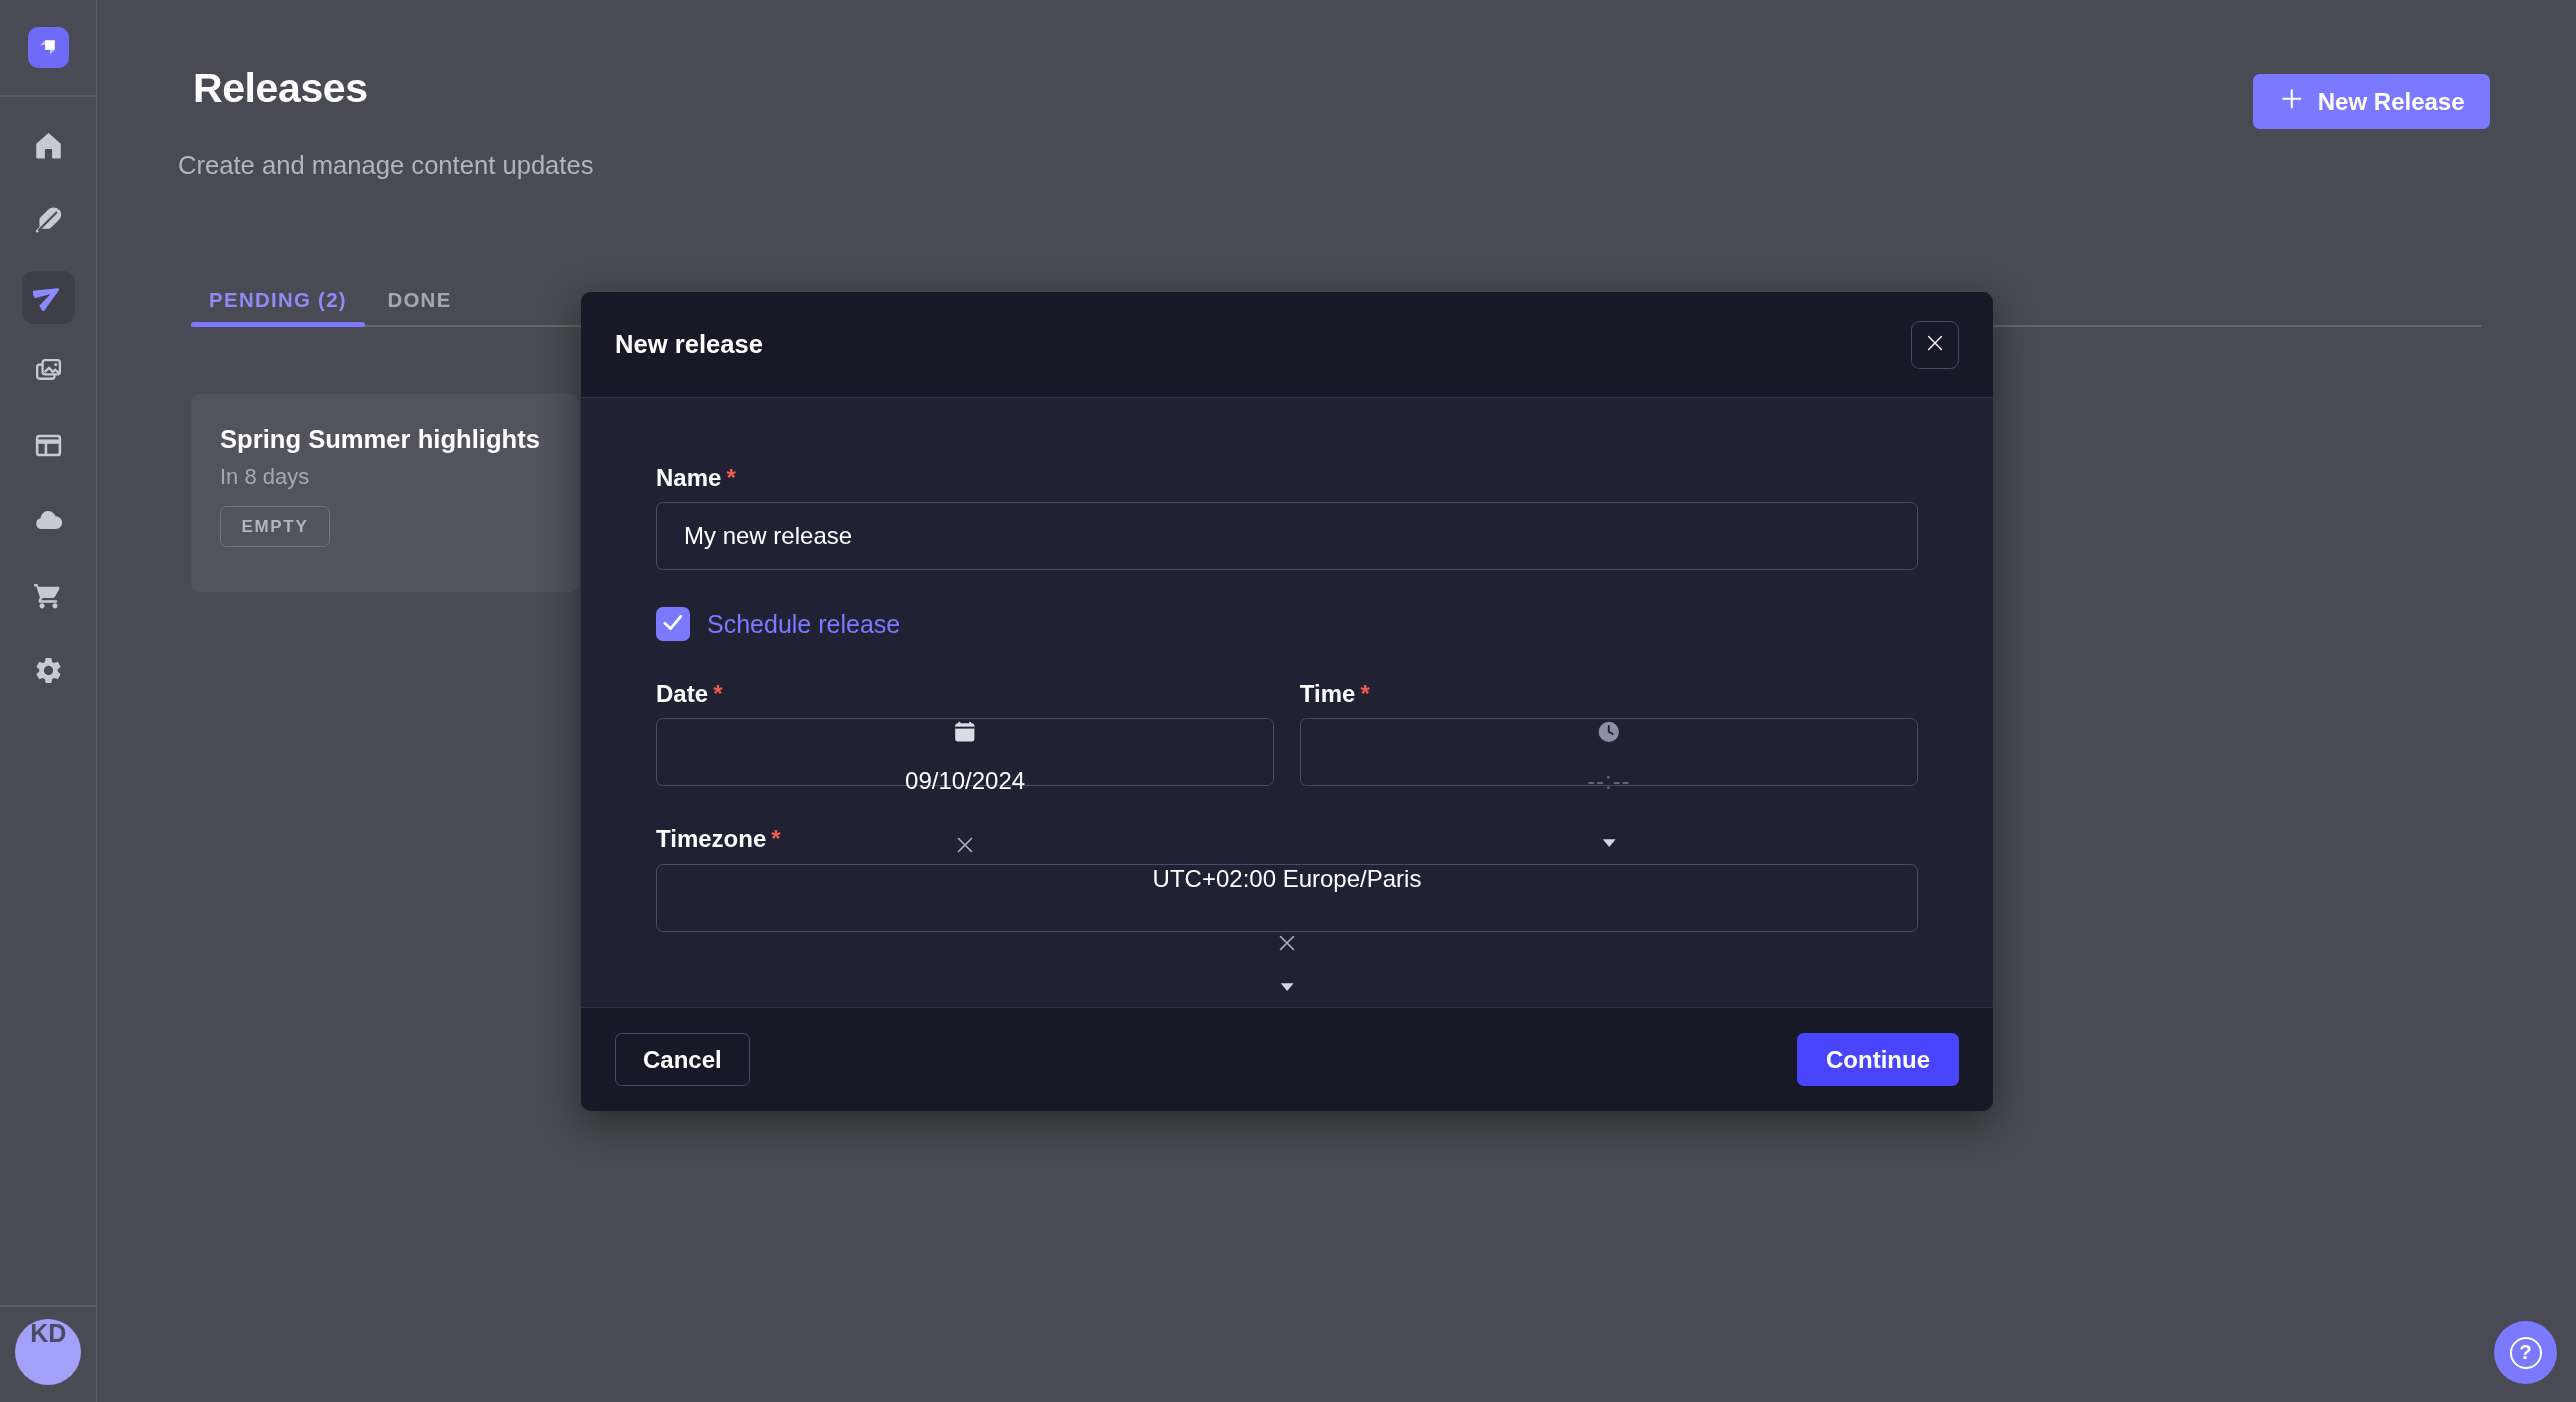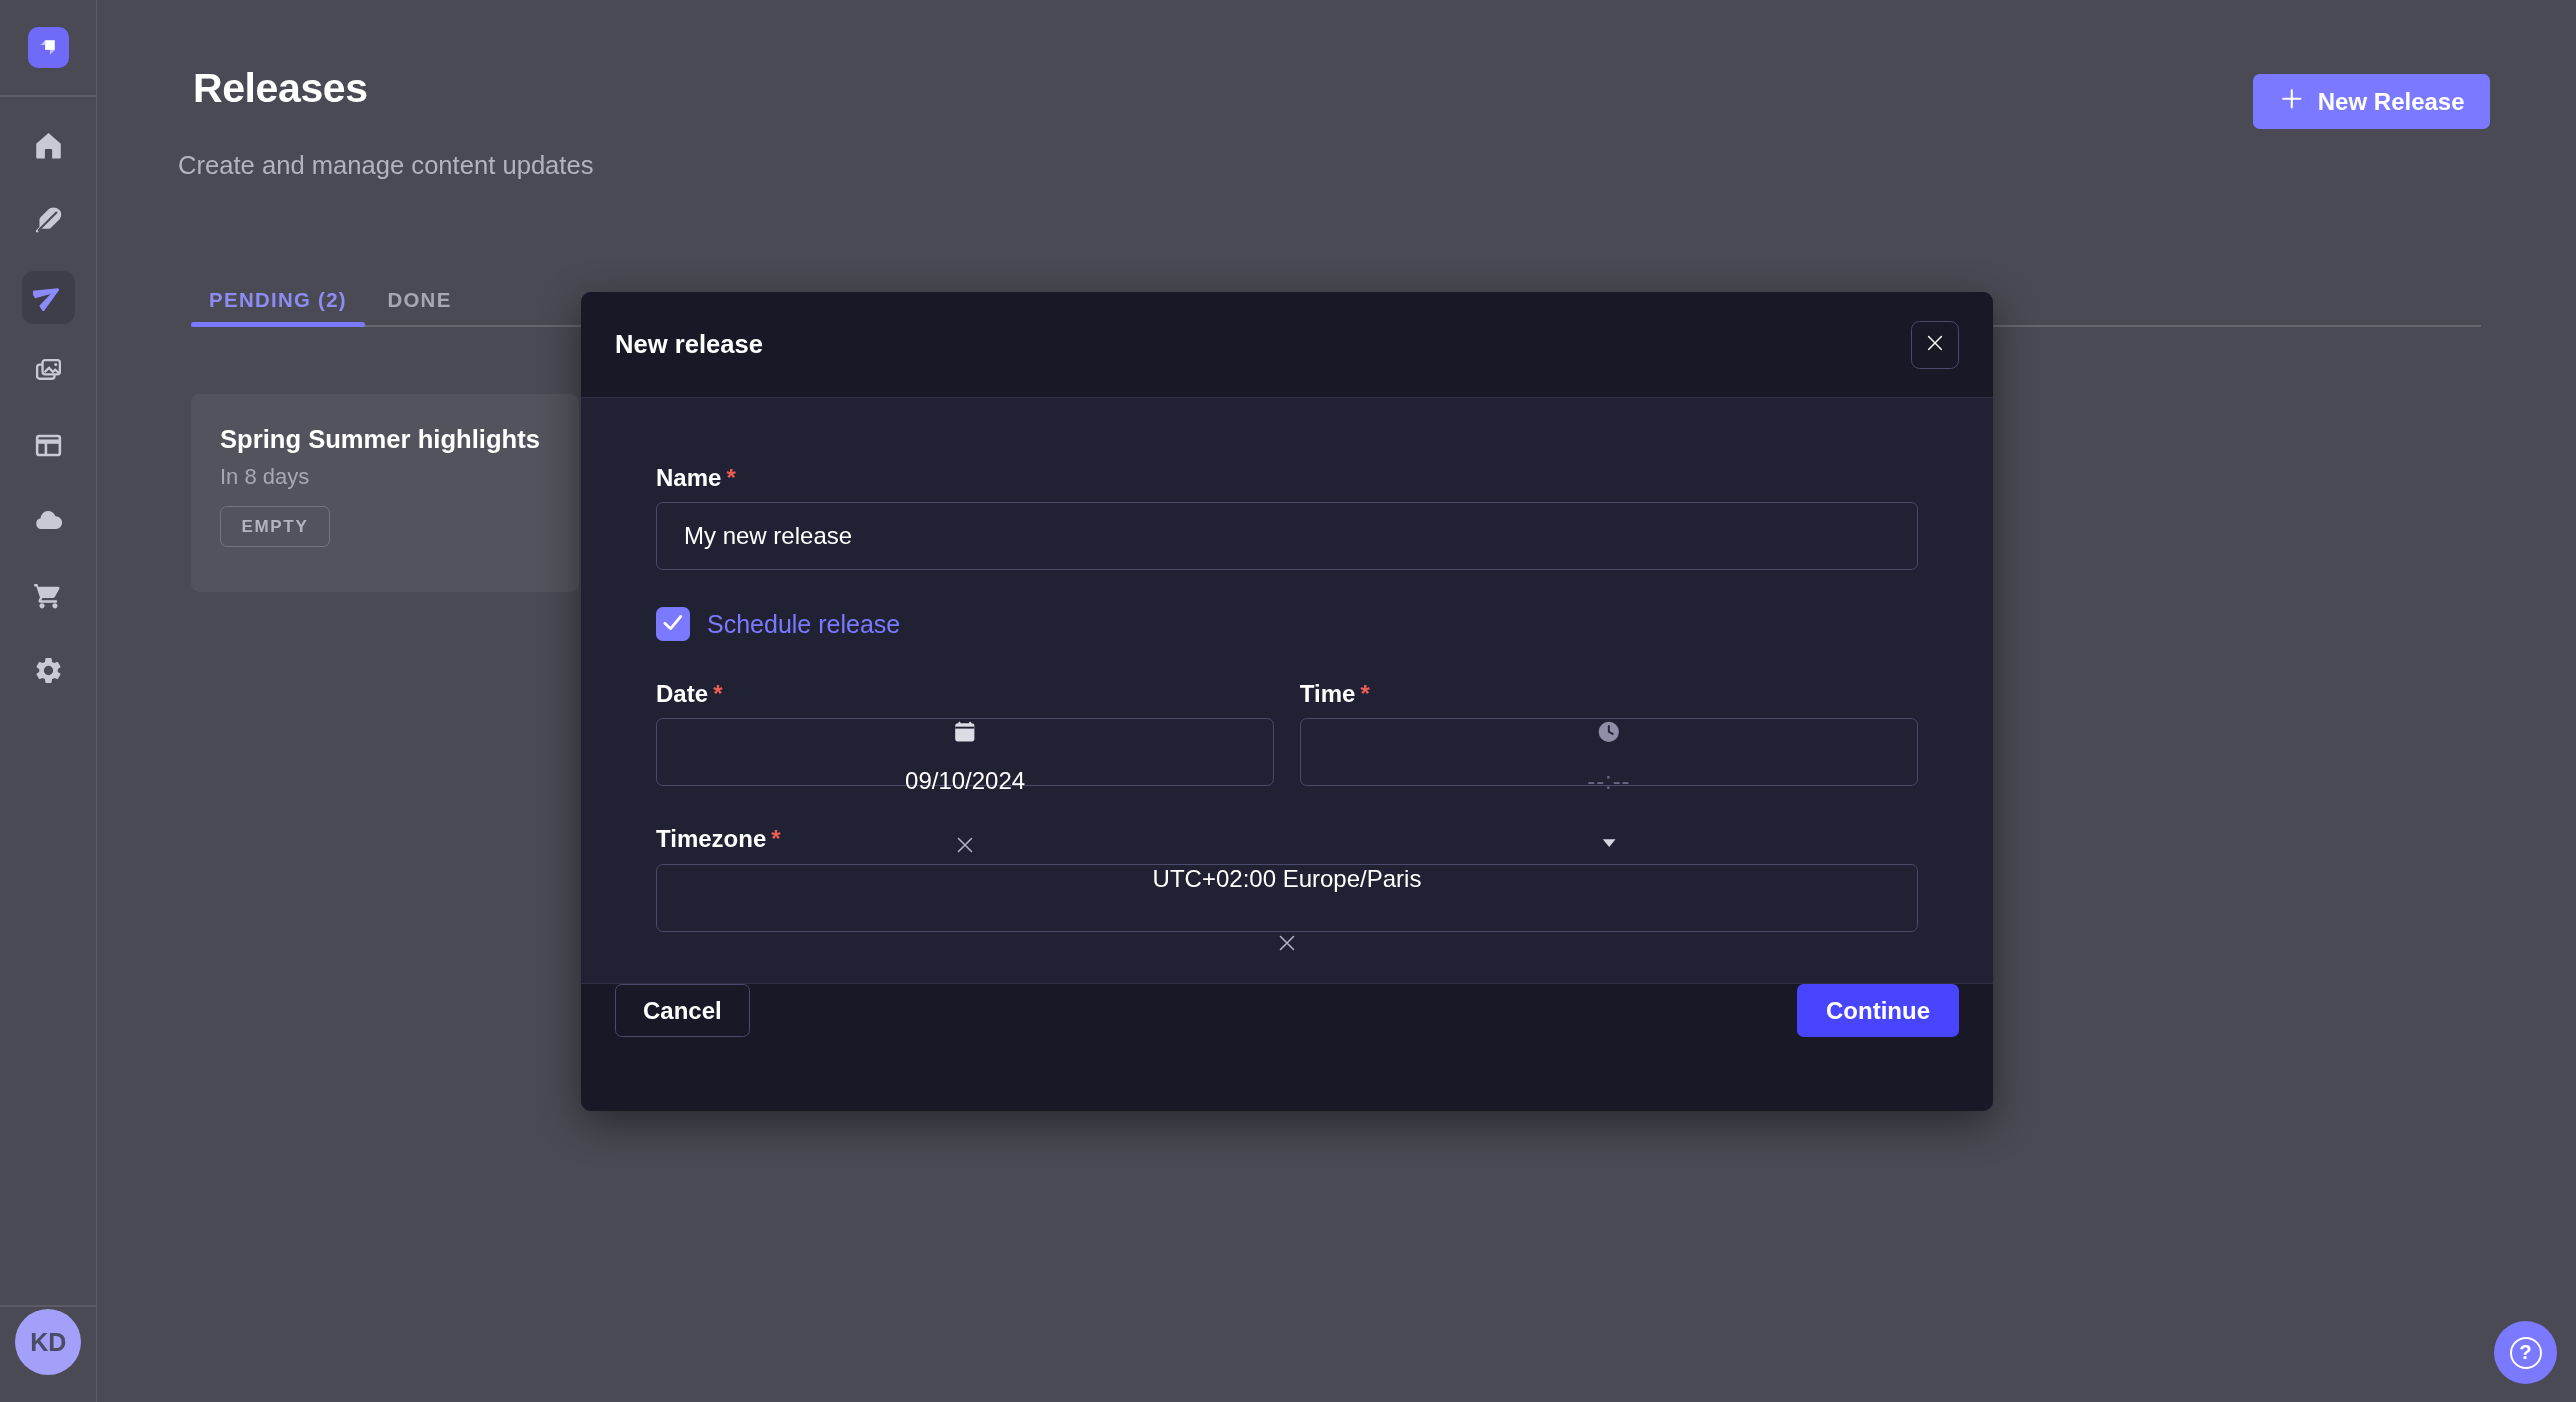--- a/index.html
+++ b/index.html
@@ -12,21 +12,21 @@
   }
   
   .sidebar { position:absolute; left:0; top:0; width:97px; height:1402px; background:#4a4a54; border-right:1.7px solid #5c5c66; z-index:2; }
   .logo-btn { position:absolute; left:28px; top:27px; width:41px; height:41px; border-radius:10.2px; background:#6f6af8; display:flex; align-items:center; justify-content:center; cursor:pointer; }
   .logo-divider { position:absolute; left:0; top:95px; width:100%; height:1.7px; background:#5c5c66; }
   .nav { position:absolute; left:0; top:96px; width:100%; display:flex; flex-direction:column; padding-top:13.6px; }
   .nav-item { height:75px; display:flex; align-items:center; justify-content:center; cursor:pointer; }
   .nav-item svg { width:31px; height:31px; }
   .nav-item .active-pill { width:53px; height:53px; border-radius:12px; background:#3e3e49; display:flex; align-items:center; justify-content:center; }
   .avatar-divider { position:absolute; left:0; bottom:95px; width:100%; height:1.7px; background:#5c5c66; }
-  .avatar { position:absolute; left:15.3px; bottom:27px; width:66px; height:66px; border-radius:50%; background:#a3a0fa; color:#4b4b63; font-weight:700; font-size:25px; display:flex; align-items:center; justify-content:center; cursor:pointer; }
+  .avatar { position:absolute; left:15.3px; bottom:17px; width:66px; height:66px; border-radius:50%; background:#a3a0fa; color:#4b4b63; font-weight:700; font-size:25px; display:flex; align-items:flex-start; justify-content:center; cursor:pointer; }
   
   .page-title { position:absolute; left:193px; top:65px; font-size:41px; font-weight:700; color:#ffffff; letter-spacing:-0.4px; }
   .page-subtitle { position:absolute; left:178px; top:143px; font-size:25.6px; color:#b4b4be;margin-top:8px; }
   .new-release-btn { position:absolute; left:2253px; top:74px; height:55px; padding:0 25.6px; background:#7b79ff; border:none; border-radius:6.8px; color:#fff; font-size:24px; font-weight:600; font-family:inherit; display:flex; align-items:center; gap:13.6px; cursor:pointer; }
   
   .tabs { position:absolute; left:191px; top:279px; display:flex; }
   .tab { height:43px; display:flex; align-items:center; justify-content:center; font-size:20.4px; font-weight:600; letter-spacing:1.3px; cursor:pointer; }
   .tab.pending { width:174px; color:#8e8cf4; }
   .tab.done { width:109px; color:#a7a7b1; }
   .tab-divider { position:absolute; left:191px; top:325px; width:2290px; height:1.7px; background:#66666f; }
@@ -50,21 +50,21 @@
   .checkbox { width:34px; height:34px; border-radius:6.8px; background:#7b79ff; display:flex; align-items:center; justify-content:center; }
   .checkbox-label { font-size:25px; color:#7b79ff; }
   .field-grid { margin-top:39px; display:flex; gap:25.6px; }
   .field-col { flex:1; }
   .combo { height:68px; border:1.7px solid #4a4a6a; border-radius:6.8px; display:flex; align-items:center; padding:0 24px; gap:19px; cursor:pointer; background:#212134;flex-direction:column; }
   .combo-value { font-size:24px; color:#fff; }
   .combo-placeholder { font-size:24px; color:#666687; letter-spacing:0.9px; }
   .combo .spacer { flex:1; }
   .tz-group { margin-top:39px; }
   .icon-btn { background:none; border:none; padding:0; display:flex; align-items:center; cursor:pointer; }
-  .modal-footer { flex:none; height:128px; background:#181826; border-top:1.7px solid #2f2f45; display:flex; align-items:flex-start; padding:0 34px; }
+  .modal-footer { flex:none; height:104px; background:#181826; border-top:1.7px solid #2f2f45; display:flex; align-items:center; padding:0 34px; }
   .btn-cancel { height:53px; padding:0 27px; background:transparent; border:1.7px solid #4a4a6a; border-radius:6.8px; color:#fff; font-size:24px; font-weight:600; font-family:inherit; cursor:pointer; }
   .btn-continue { margin-left:auto; height:53px; padding:0 29px; background:#4945ff; border:none; border-radius:6.8px; color:#fff; font-size:24px; font-weight:600; font-family:inherit; cursor:pointer; }
   
   .help-fab { position:absolute; left:2494px; top:1321px; width:63px; height:63px; border-radius:50%; background:#7b79ff; border:none; display:flex; align-items:center; justify-content:center; cursor:pointer; z-index:5; }
   .q-circle { width:32px; height:32px; border-radius:50%; border:2.6px solid #fff; color:#fff; font-size:20.4px; font-weight:700; display:flex; align-items:center; justify-content:center; }
 </style>
 </head>
 <body>
 
 <aside class="sidebar">

